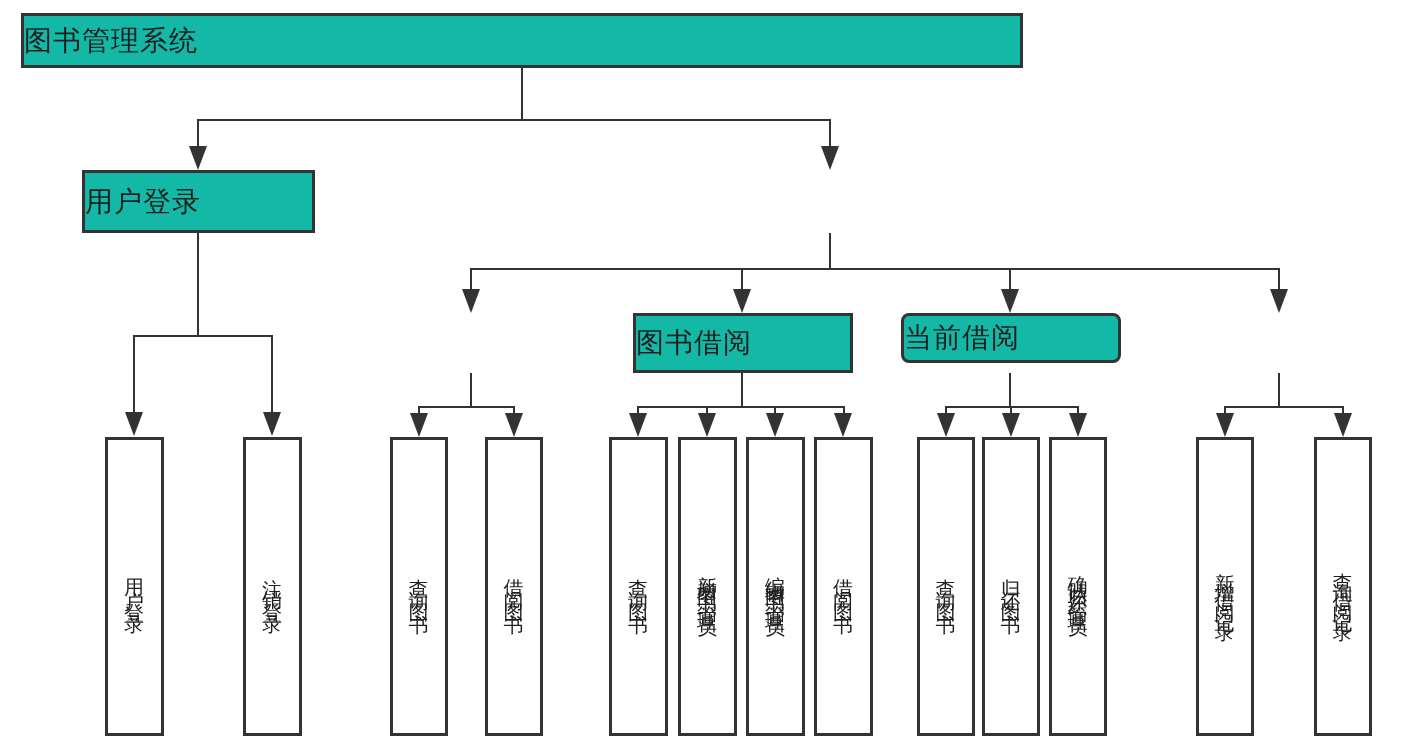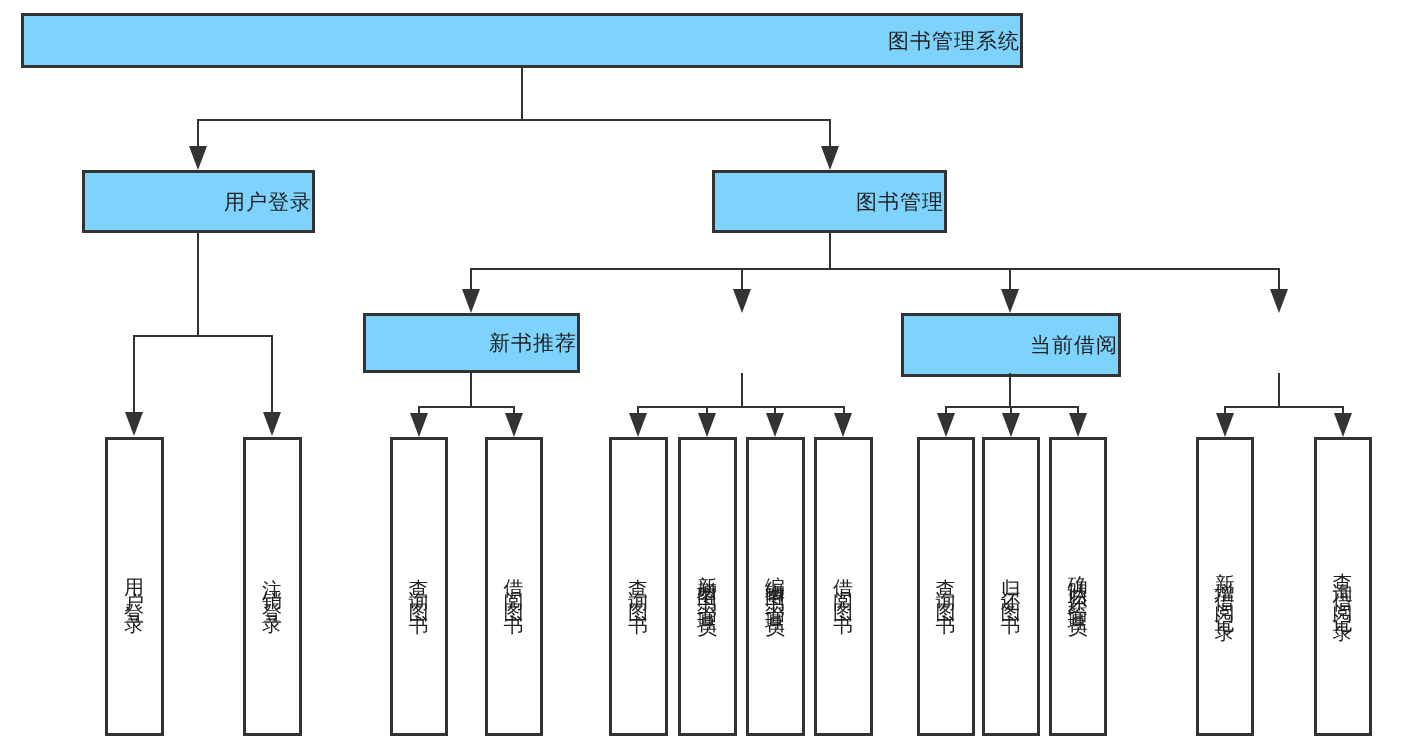--- a/index.html
+++ b/index.html
@@ -13,23 +13,23 @@
     width:1405px;height:747px;
     background:var(--bg);
     font-family:"Liberation Sans", sans-serif;
     overflow:hidden;
   }
   
   .hbox{
     position:absolute;
     box-sizing:border-box;
     border:3px solid var(--line);
-    background:#7dd3fc;
-    display:flex;align-items:center;justify-content:flex-end;
-    font-size:21px;color:var(--text);
+    background:#14b8a6;
+    display:flex;align-items:center;justify-content:flex-start;
+    font-size:28px;color:var(--text);
     letter-spacing:1px;
     white-space:nowrap;
   }
   
   .vbox{
     position:absolute;
     box-sizing:border-box;
     border:3px solid var(--line);
     background:#fff;
     display:flex;align-items:center;justify-content:center;
@@ -68,30 +68,27 @@
 <div class="canvas">
 
   <div class="hbox" style="left:21px;top:13px;width:1002px;height:55px;">
     <span>图书管理系统</span>
   </div>
 
   <div class="hbox" style="left:82px;top:170px;width:233px;height:63px;">
     <span>用户登录</span>
   </div>
 
-  <div class="hbox" style="left:712px;top:170px;width:235px;height:63px;">
-    <span>图书管理</span>
+
+
+  <div class="hbox" style="left:633px;top:313px;width:220px;height:60px;">
+    <span>图书借阅</span>
   </div>
 
-  <div class="hbox" style="left:363px;top:313px;width:217px;height:60px;">
-    <span>新书推荐</span>
-  </div>
-
-
-  <div class="hbox" style="left:901px;top:313px;width:220px;height:64px;">
+  <div class="hbox" style="left:901px;top:313px;width:220px;height:50px;border-radius:8px;">
     <span>当前借阅</span>
   </div>
 
 
   <div class="vbox ls4" style="left:105px;width:59px;">
     <span>用户登录</span>
   </div>
   <div class="vbox ls4" style="left:243px;width:59px;">
     <span>注销登录</span>
   </div>

